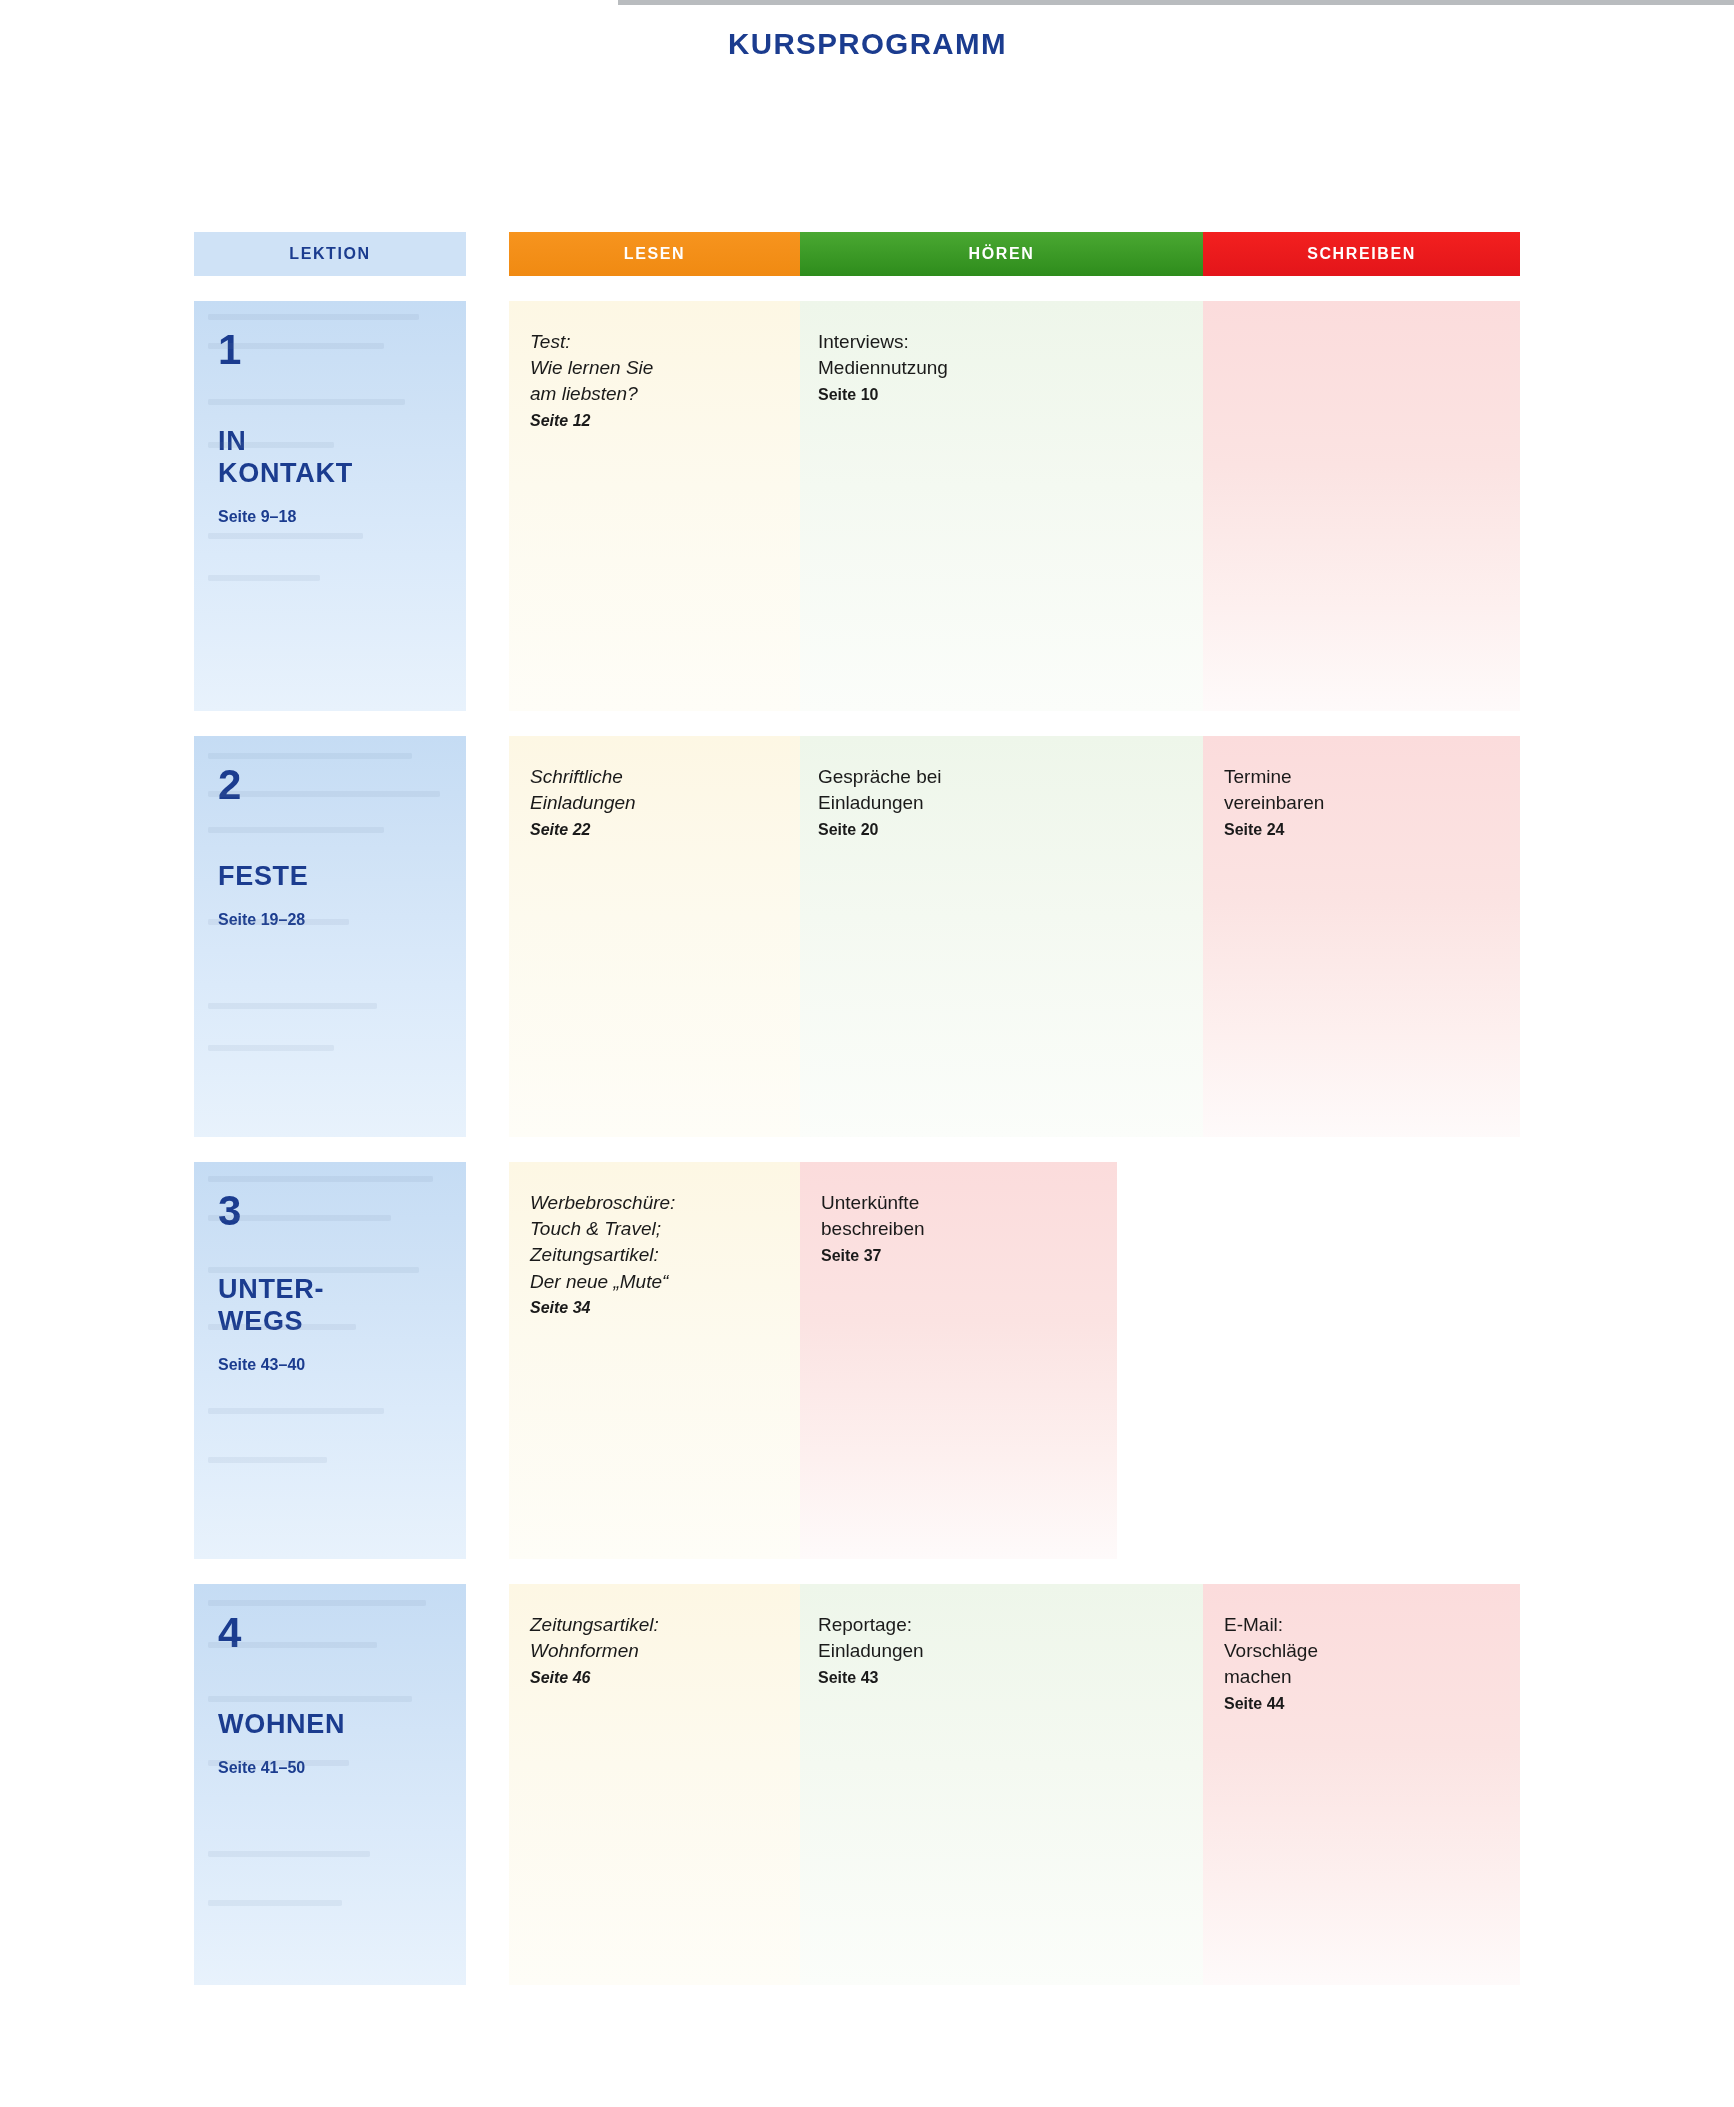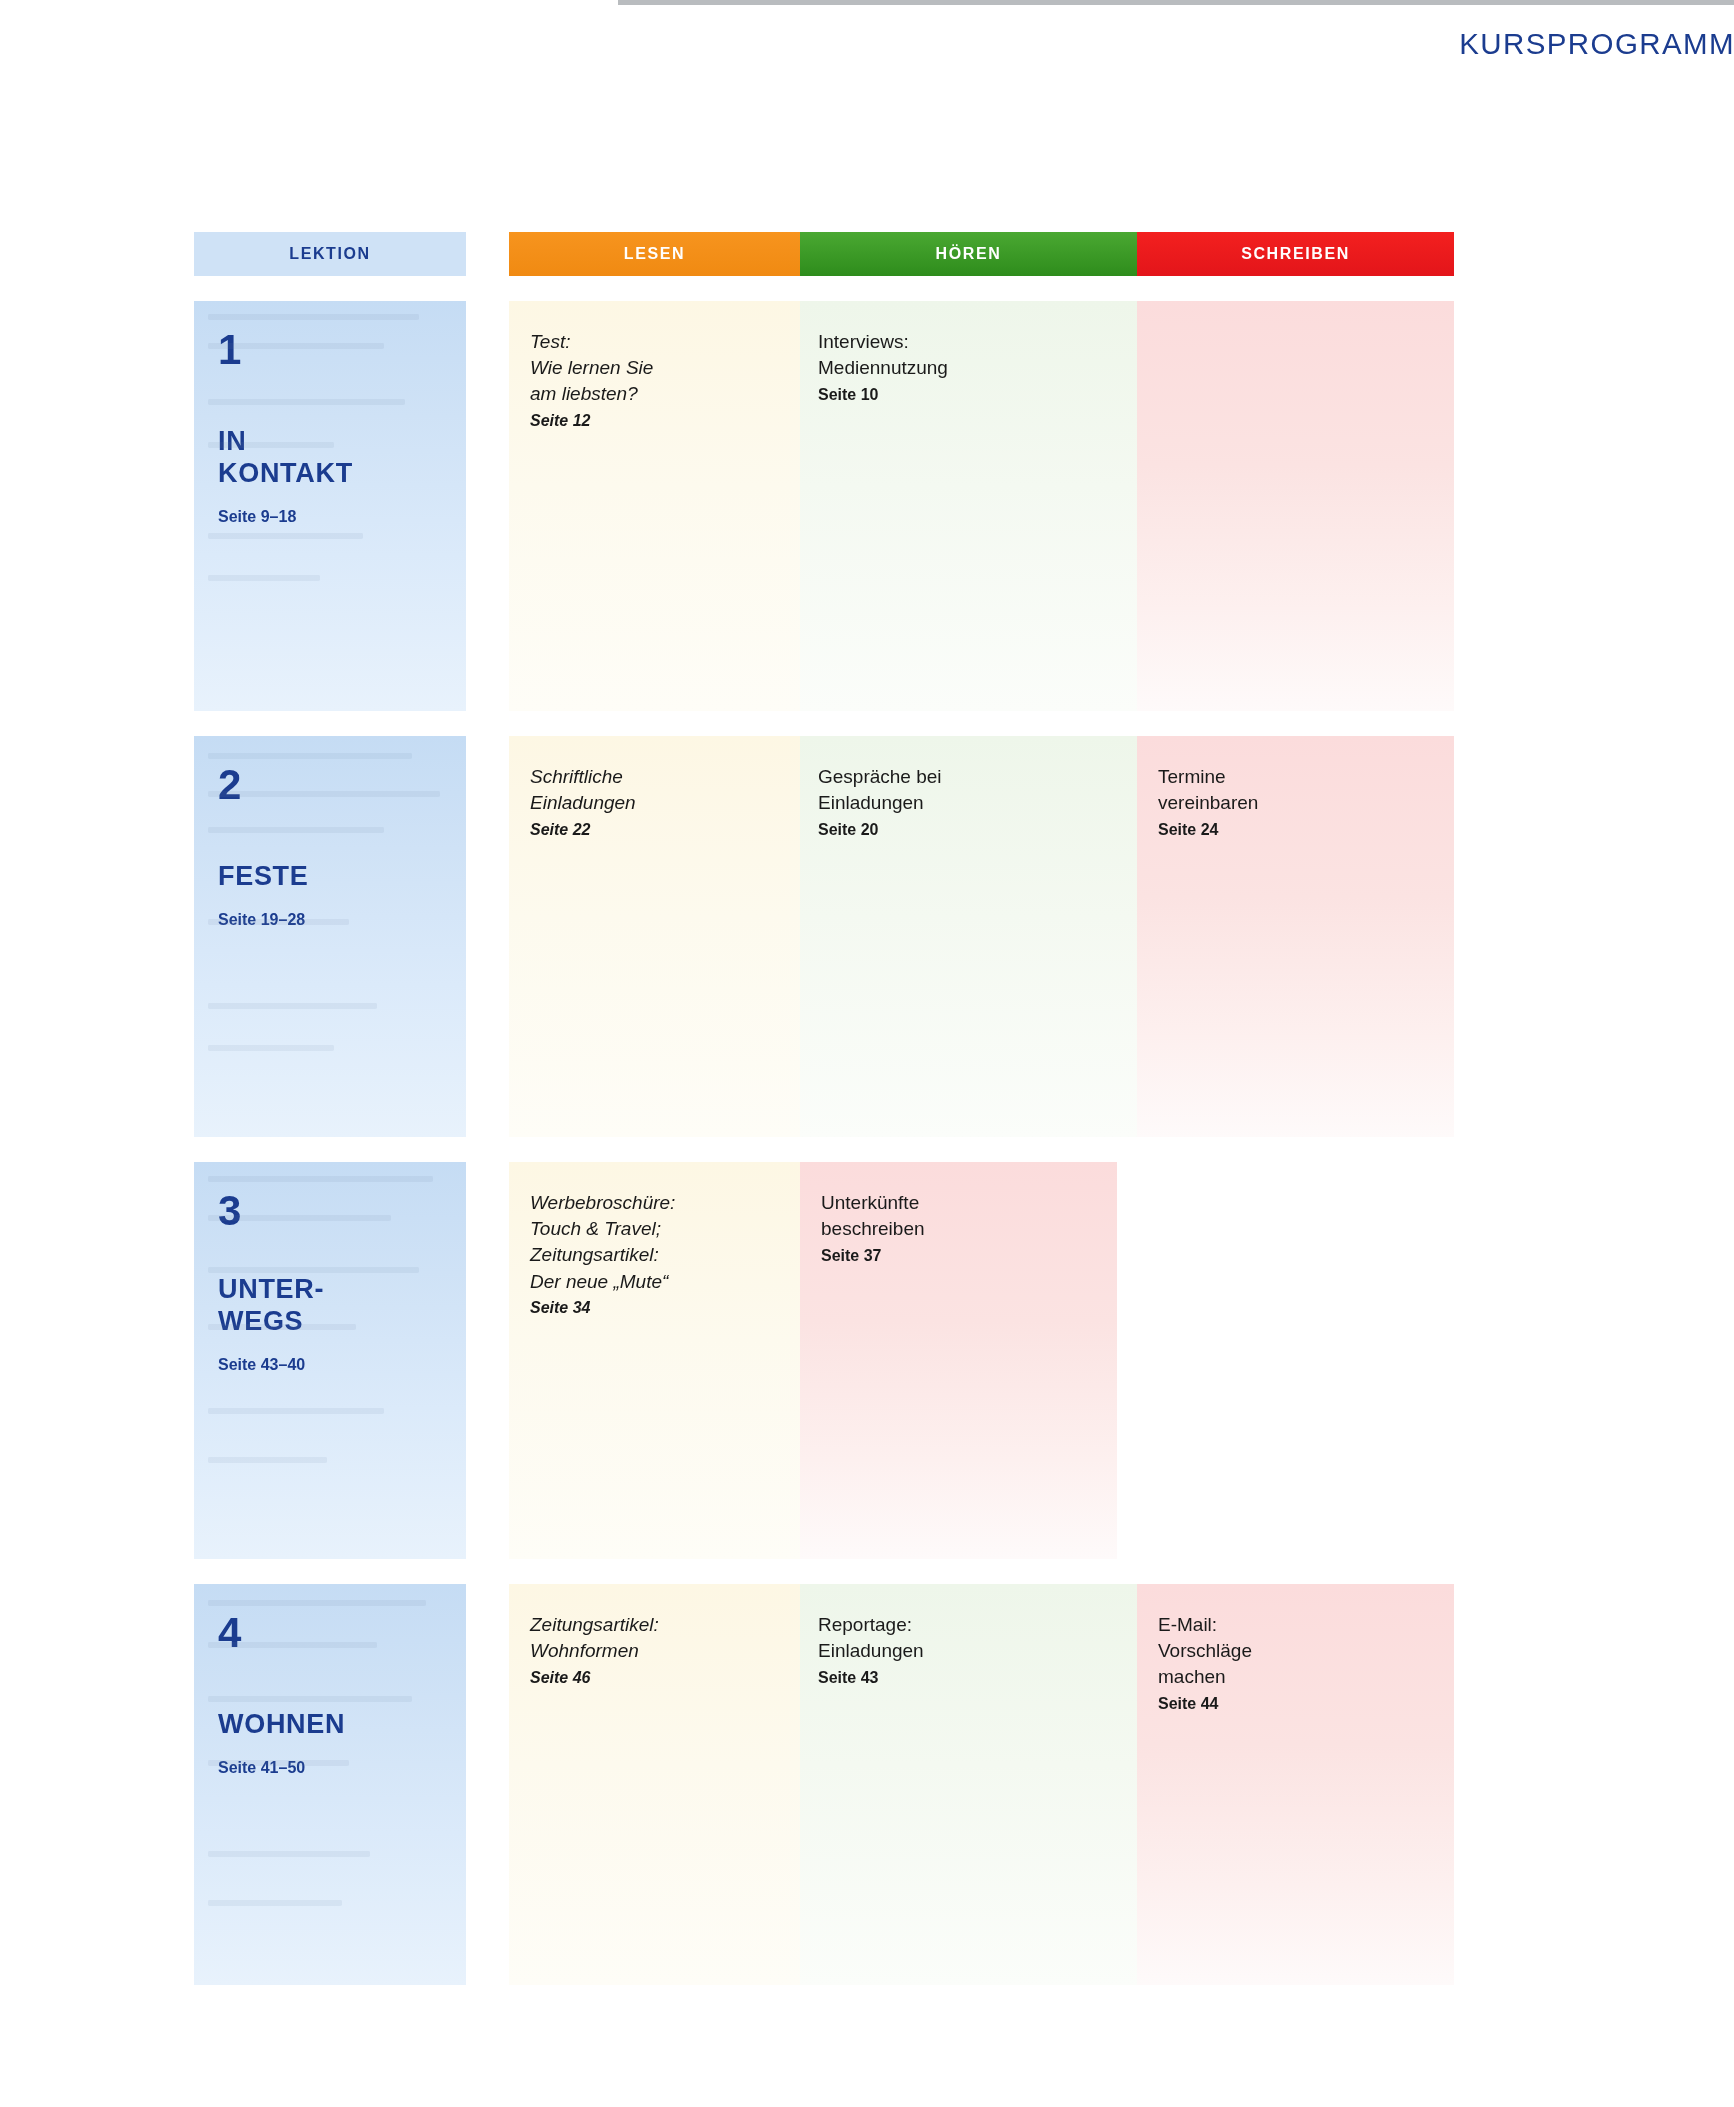--- a/index.html
+++ b/index.html
@@ -23,23 +23,23 @@
     width: 1117px;
     height: 4.9px;
     background: #b9bcbf;
   }
 
   .page-title {
     position: absolute;
     left: 0;
     top: 27px;
     width: 1735px;
-    text-align: right;
+    text-align: center;
     font-size: 29.5px;
-    font-weight: normal;
+    font-weight: bold;
     letter-spacing: 1.4px;
     color: #1b3c8f;
   }
 
   .grid {
     position: absolute;
     left: 194px;
     top: 232px;
     width: 1398px;
   }
@@ -57,21 +57,21 @@
     justify-content: center;
     font-size: 16px;
     font-weight: bold;
     letter-spacing: 1.6px;
     color: #ffffff;
     box-sizing: border-box;
   }
   .col-lektion { width: 272px; }
   .col-gap { width: 43px; }
   .col-lesen { width: 291px; }
-  .col-hoeren { width: 337px; }
+  .col-hoeren { width: 403px; }
   .col-schreiben { width: 317px; }
 
   .head-lektion {
     background: #cfe2f6;
     color: #1b3c8f;
   }
   .head-lesen {
     background: linear-gradient(to bottom, #f7941e 0%, #f08a12 100%);
   }
   .head-hoeren {

